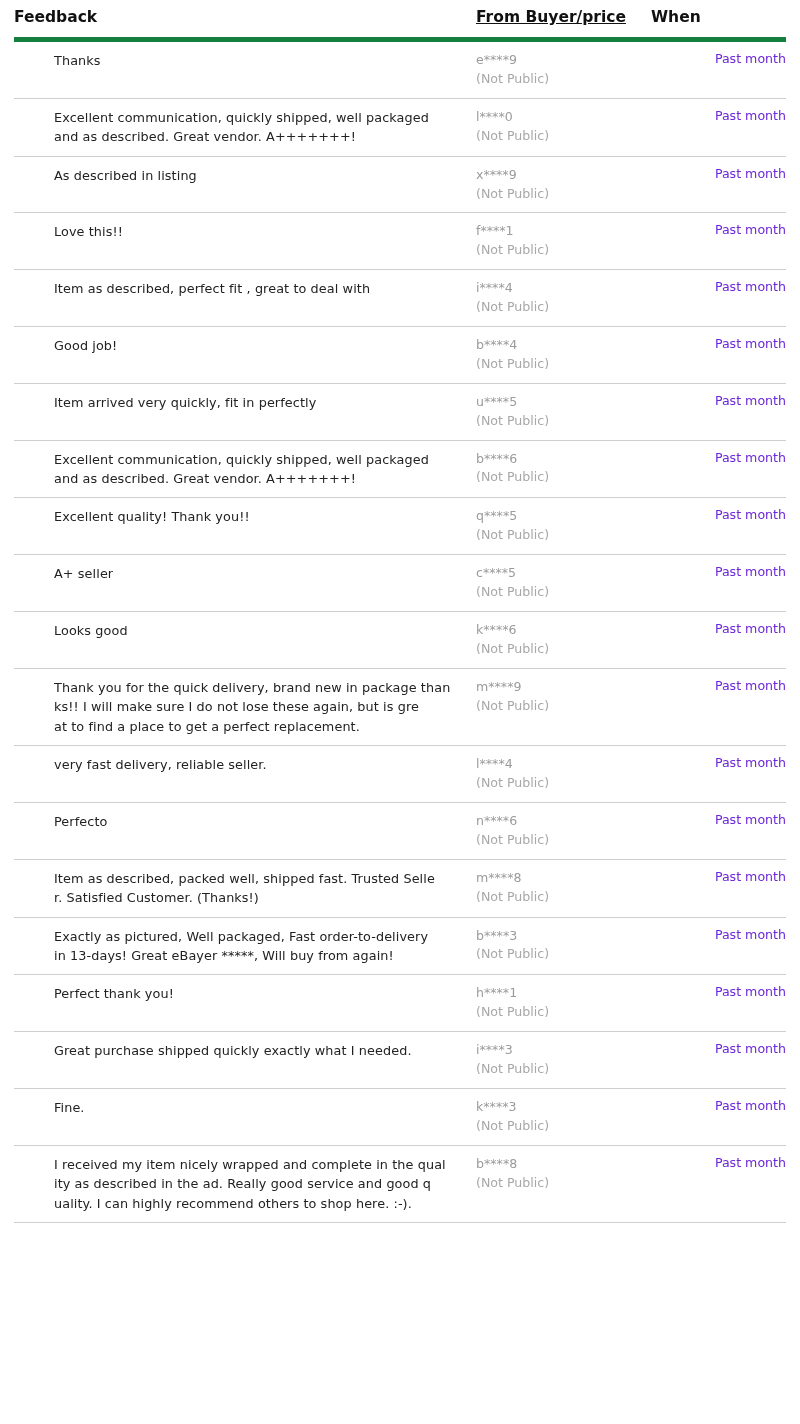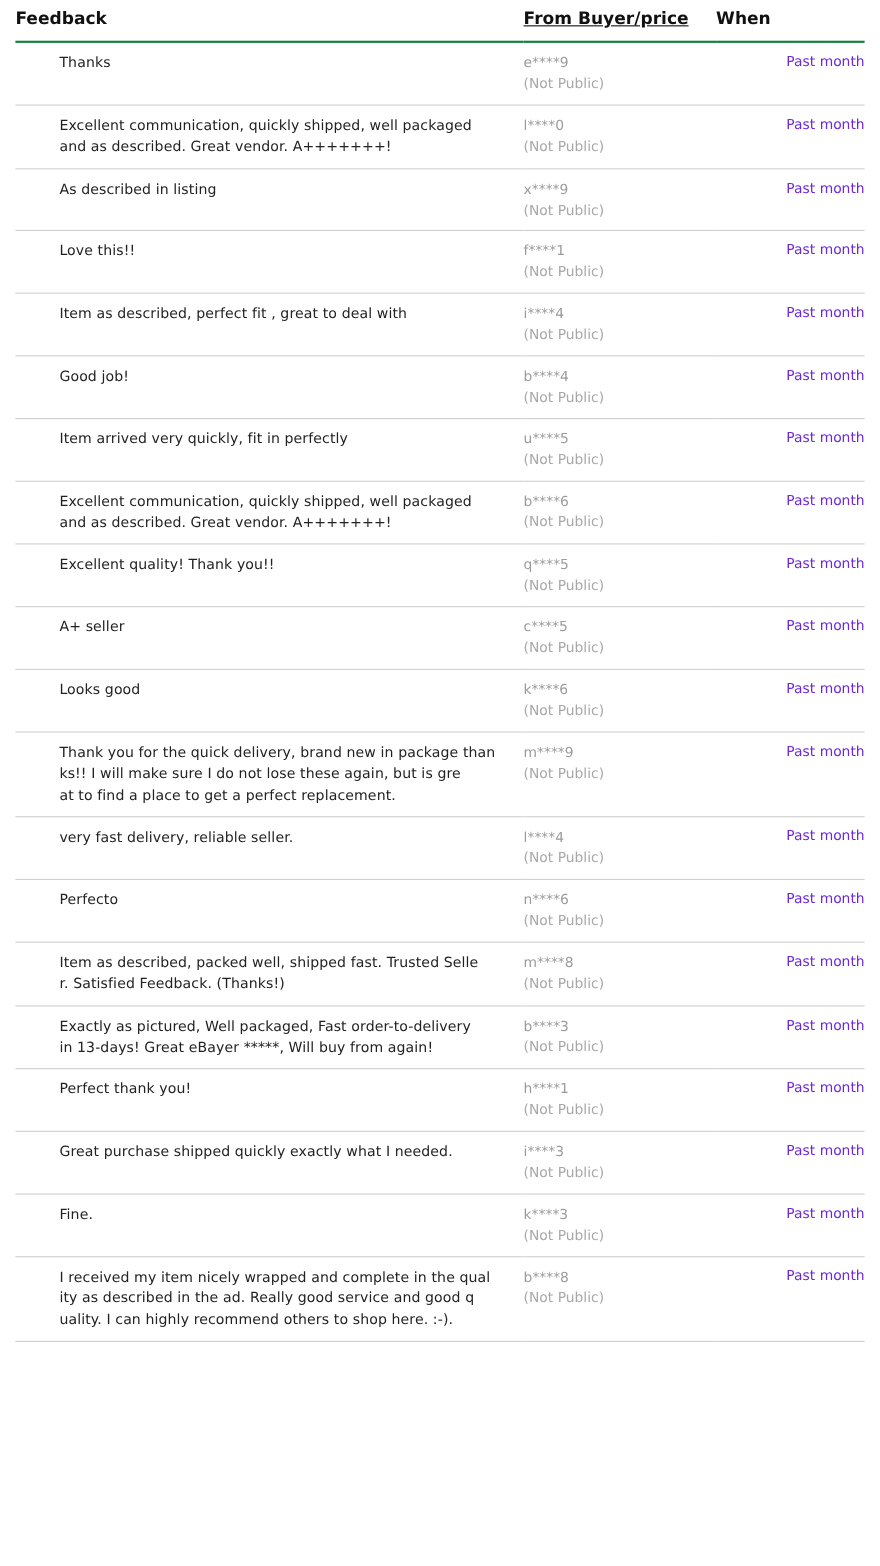--- a/index.html
+++ b/index.html
@@ -24,21 +24,21 @@
     margin: 0 14px;
     border-collapse: collapse;
     table-layout: fixed;
   }
   table.feedback-table thead th {
     text-align: left;
     font-size: 15.5px;
     font-weight: bold;
     color: #111111;
     padding: 8px 0 11px 0;
-    border-bottom: 2px solid #15803d;
+    border-bottom: 5px solid #15803d;
     vertical-align: bottom;
   }
   th.col-feedback { width: 462px; padding-left: 8px; }
   th.col-buyer    { width: 175px; text-align: left; text-decoration: underline; }
   th.col-when     { width: 135px; text-align: center; }
 
   table.feedback-table tbody td {
     border-bottom: 1px solid #cfcfcf;
     vertical-align: top;
     padding: 9px 0 9px 0;
@@ -220,21 +220,21 @@
           </td>
           <td class="cell-buyer">
             <span class="buyer-id">n****6</span>
             <span class="buyer-privacy">(Not Public)</span>
           </td>
           <td class="cell-when">Past month</td>
         </tr>
         <tr>
           <td class="cell-feedback">
             <span class="fb-line">Item as described, packed well, shipped fast. Trusted Selle</span>
-            <span class="fb-line">r. Satisfied Feedback. (Thanks!)</span>
+            <span class="fb-line">r. Satisfied Customer. (Thanks!)</span>
           </td>
           <td class="cell-buyer">
             <span class="buyer-id">m****8</span>
             <span class="buyer-privacy">(Not Public)</span>
           </td>
           <td class="cell-when">Past month</td>
         </tr>
         <tr>
           <td class="cell-feedback">
             <span class="fb-line">Exactly as pictured, Well packaged, Fast order-to-delivery</span>

